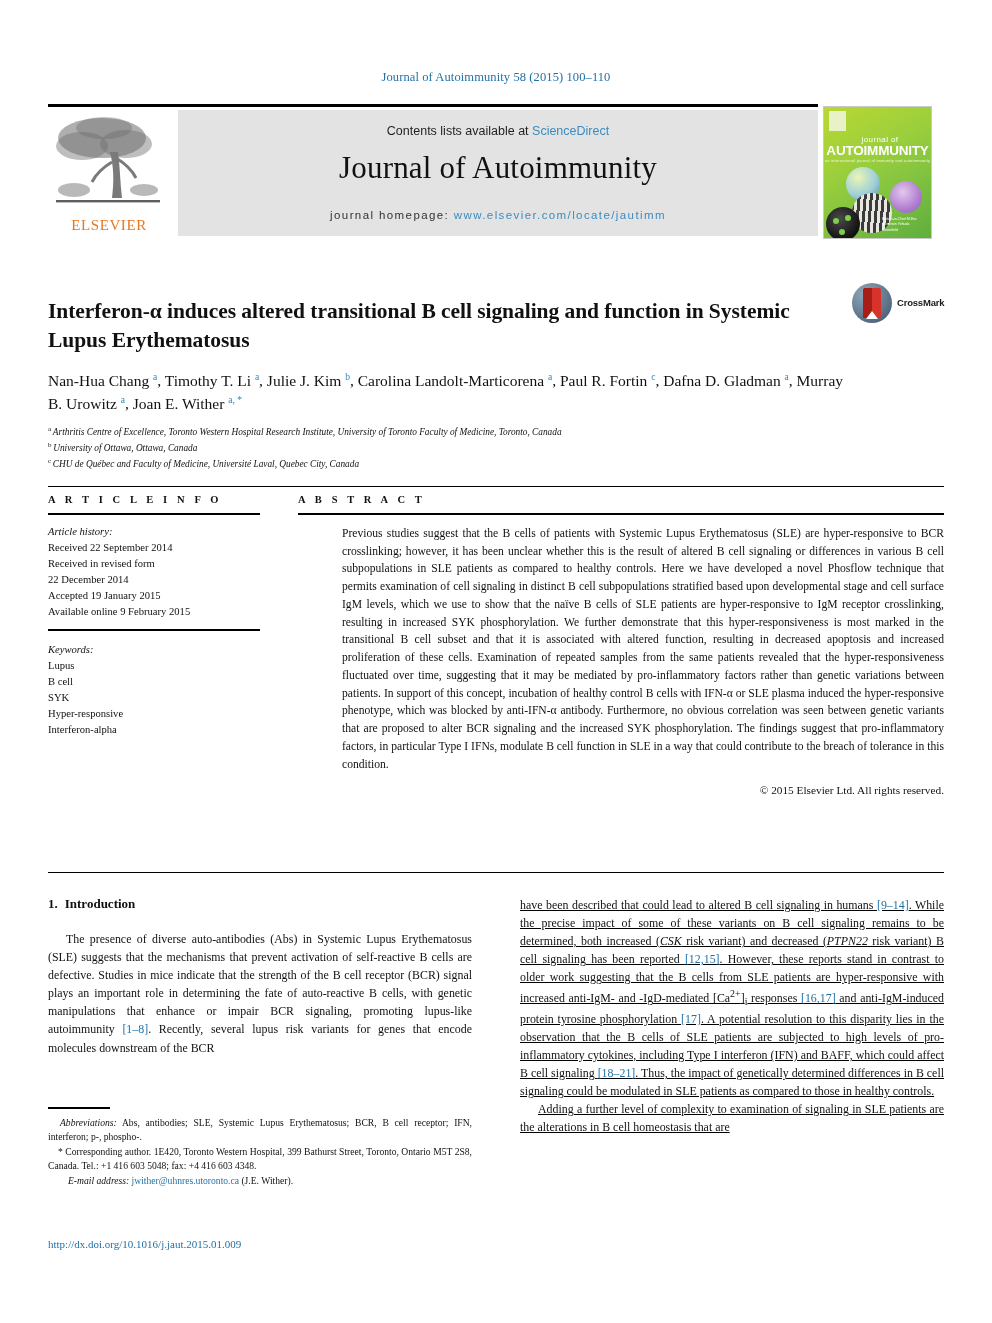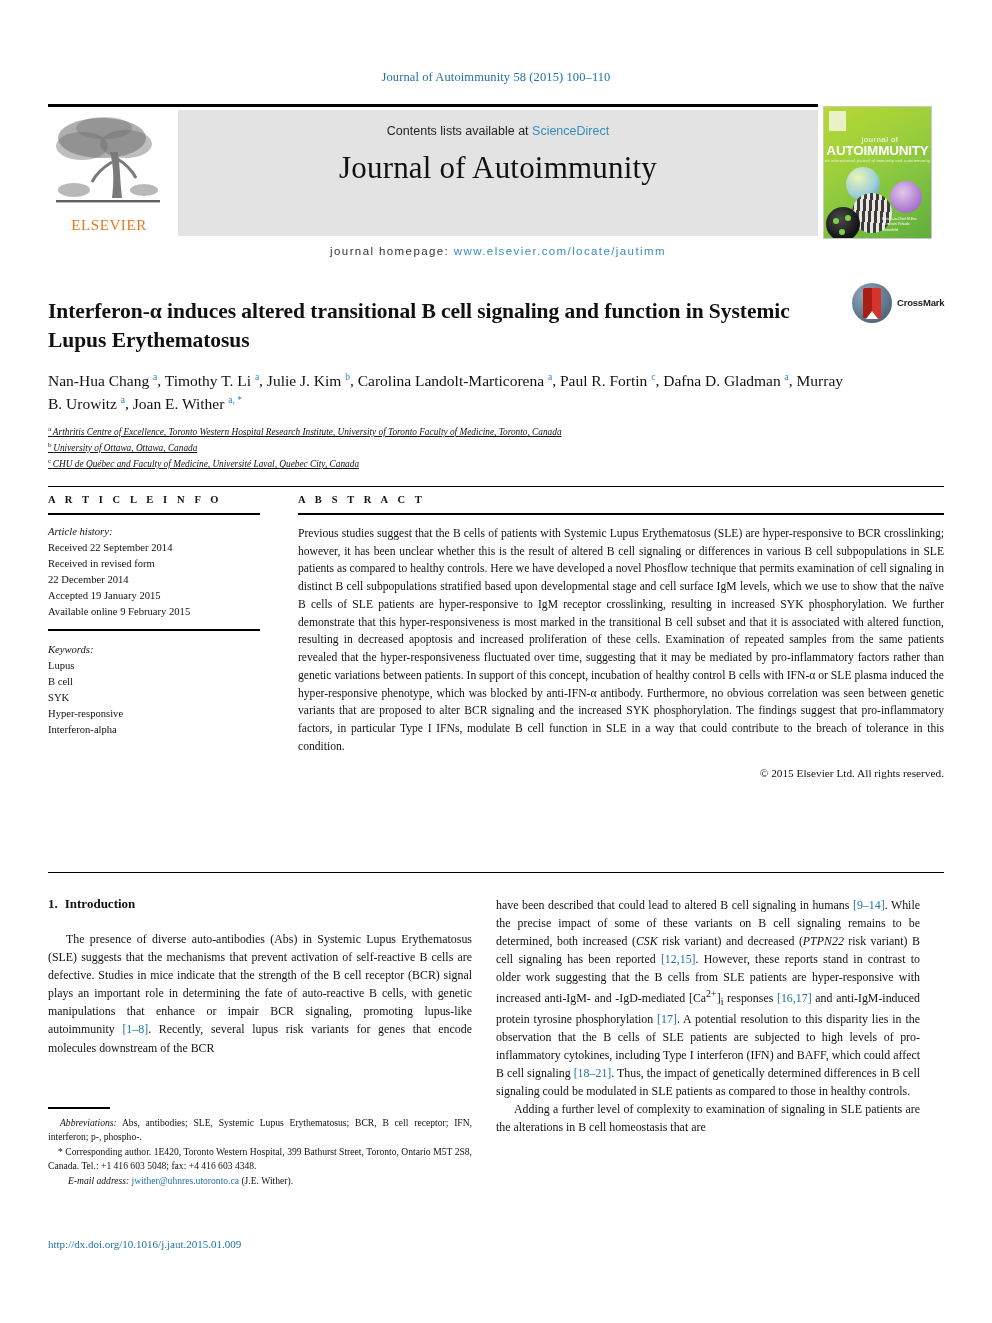--- a/index.html
+++ b/index.html
@@ -100,21 +100,20 @@
   }
   .homepage-line {
     position: absolute;
     left: 0; top: 99px;
     width: 640px;
     text-align: center;
     font-family: "Liberation Sans", sans-serif;
     font-size: 11.5px;
     color: #333;
     letter-spacing: 1.4px;
-    margin-top: 36px;
   }
   .homepage-line .url { color: #3a8cc1; }
 
   .cover-thumb {
     position: absolute;
     left: 775px; top: 2px;
     width: 107px;
     height: 131px;
     background: linear-gradient(150deg,#b9d832 0%, #9ccf3c 38%, #86c540 60%, #5fae3d 100%);
     overflow: hidden;
@@ -209,21 +208,20 @@
     color: #111;
   }
   .authors sup { color: #2e86c0; font-size: 9.5px; }
   .affils {
     margin-top: 9px;
     font-family: "Liberation Serif", serif;
     font-style: italic;
     font-size: 9.3px;
     line-height: 1.62;
     color: #111;
-    text-decoration: underline;
   }
   .affils sup { font-style: normal; font-size: 7px; }
 
   
   .rule-wide {
     position: absolute;
     left: 48px;
     width: 896px;
     height: 1px;
     background: #000;
@@ -257,38 +255,40 @@
     color: #111;
   }
   .info-body .lbl { font-style: italic; }
   .keywords-box { margin-top: 11px; }
   .abstract-body {
     margin-top: 10px;
     font-size: 11.6px;
     line-height: 1.53;
     text-align: justify;
     color: #111;
+    margin-left: 44px;
   }
   .copyright {
     margin-top: 11px;
     text-align: right;
     font-size: 11.3px;
     color: #111;
   }
 
   
   .col-left {
     position: absolute;
     left: 48px; top: 896px;
     width: 424px;
   }
   .col-right {
     position: absolute;
-    left: 496px; top: 896px;
+    left: 520px; top: 896px;
     width: 424px;
+    text-decoration: underline;
   }
   .h2 {
     font-family: "Liberation Serif", serif;
     font-weight: bold;
     font-size: 13px;
     color: #111;
     margin-bottom: 18px;
   }
   .h2 .num { margin-right: 7px; }
   .para {

